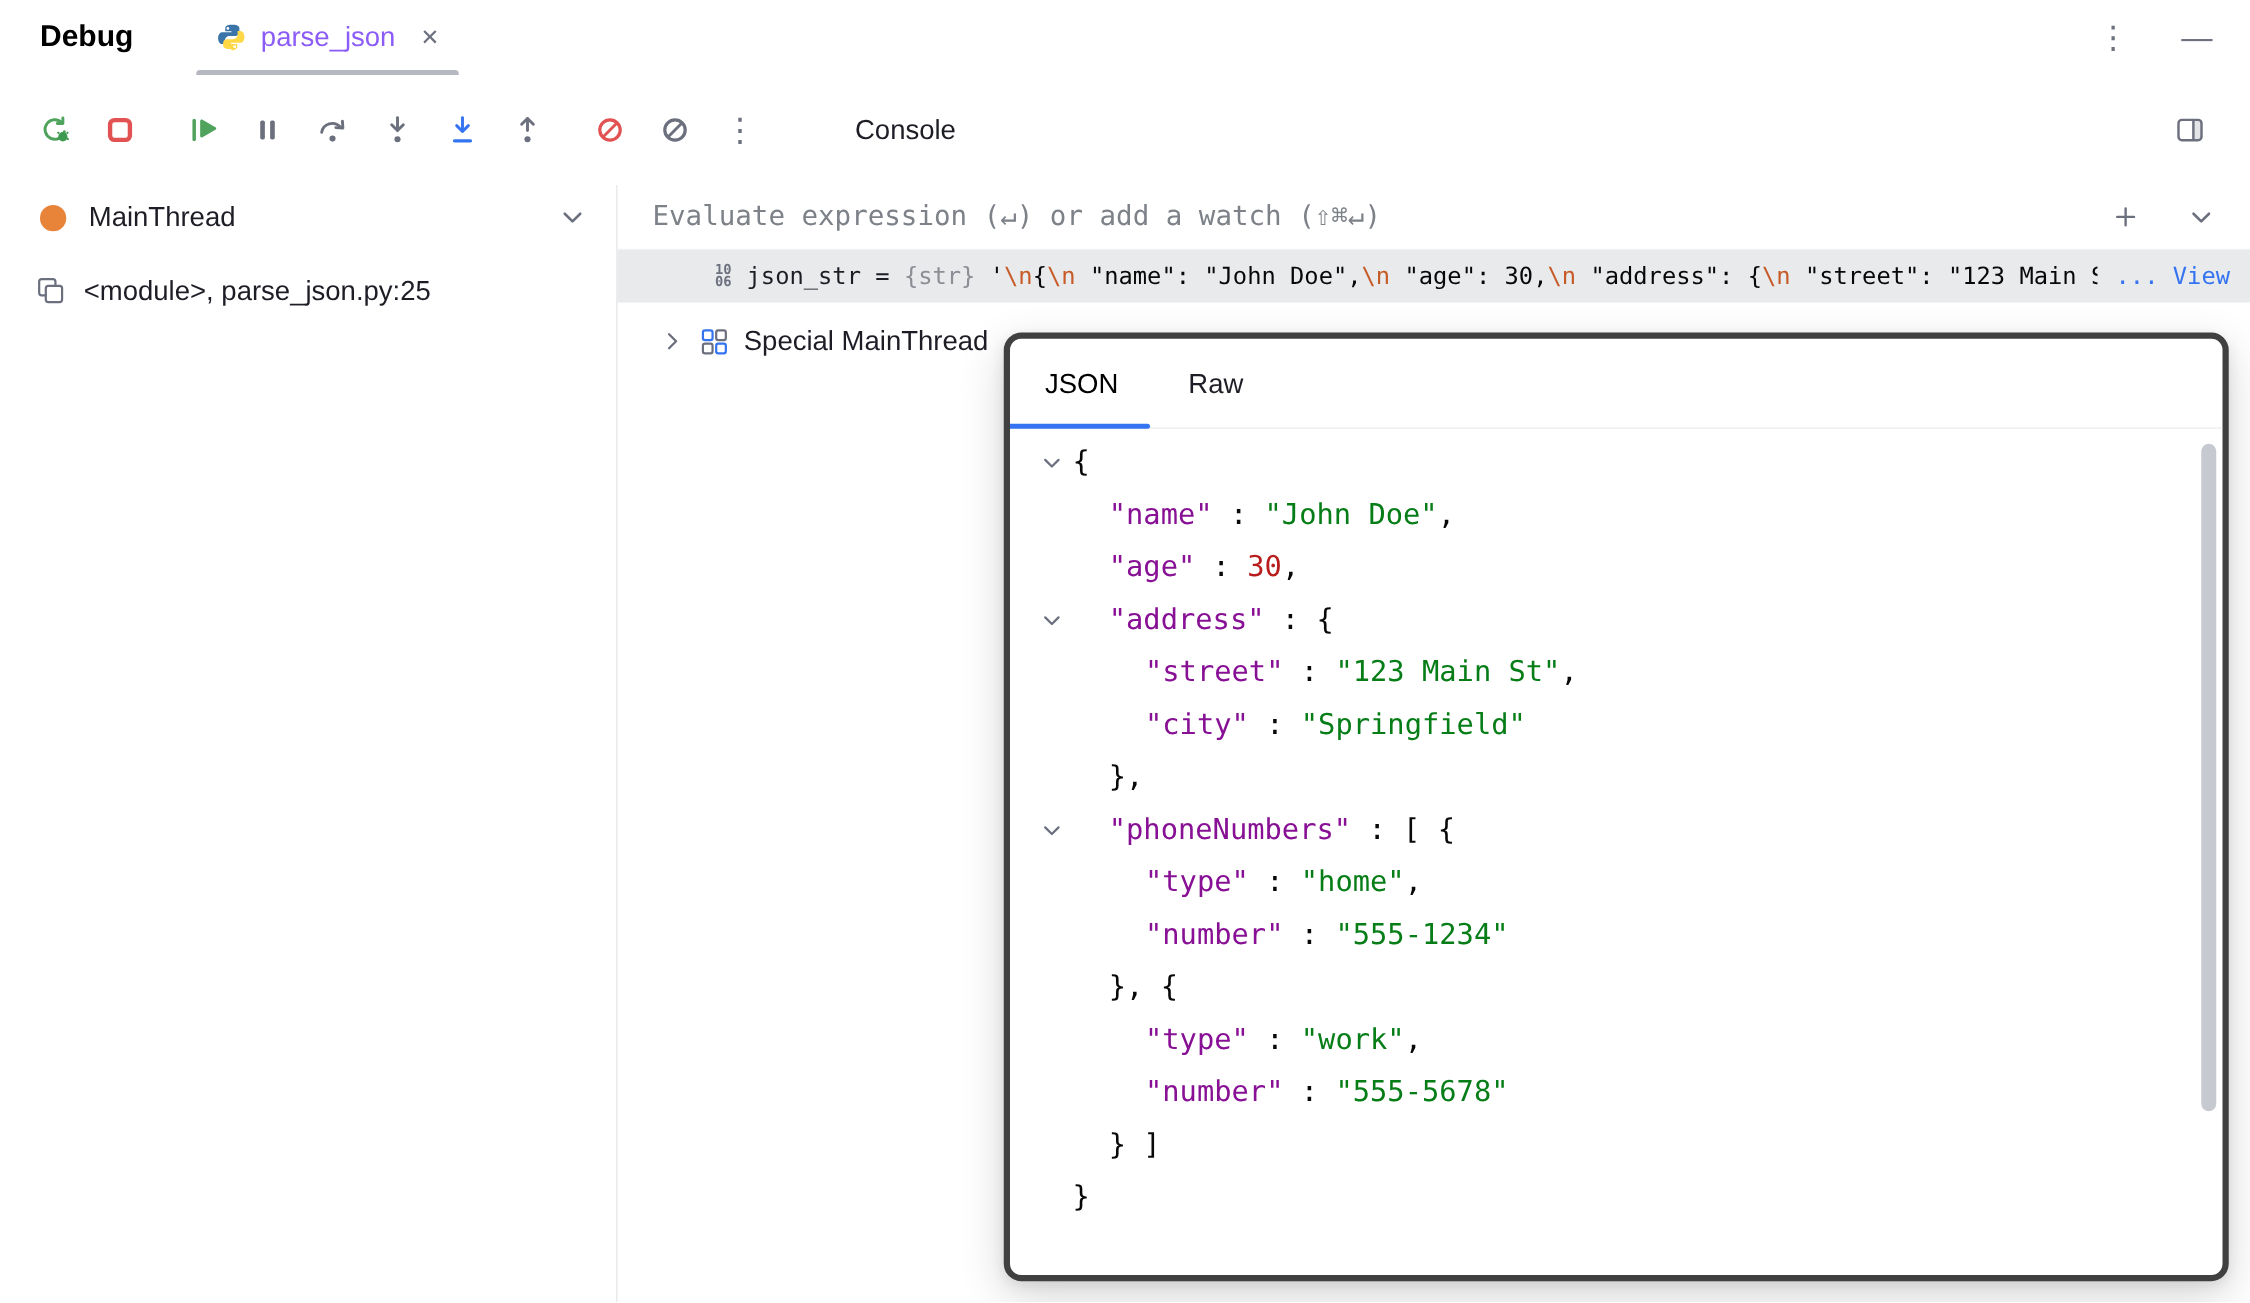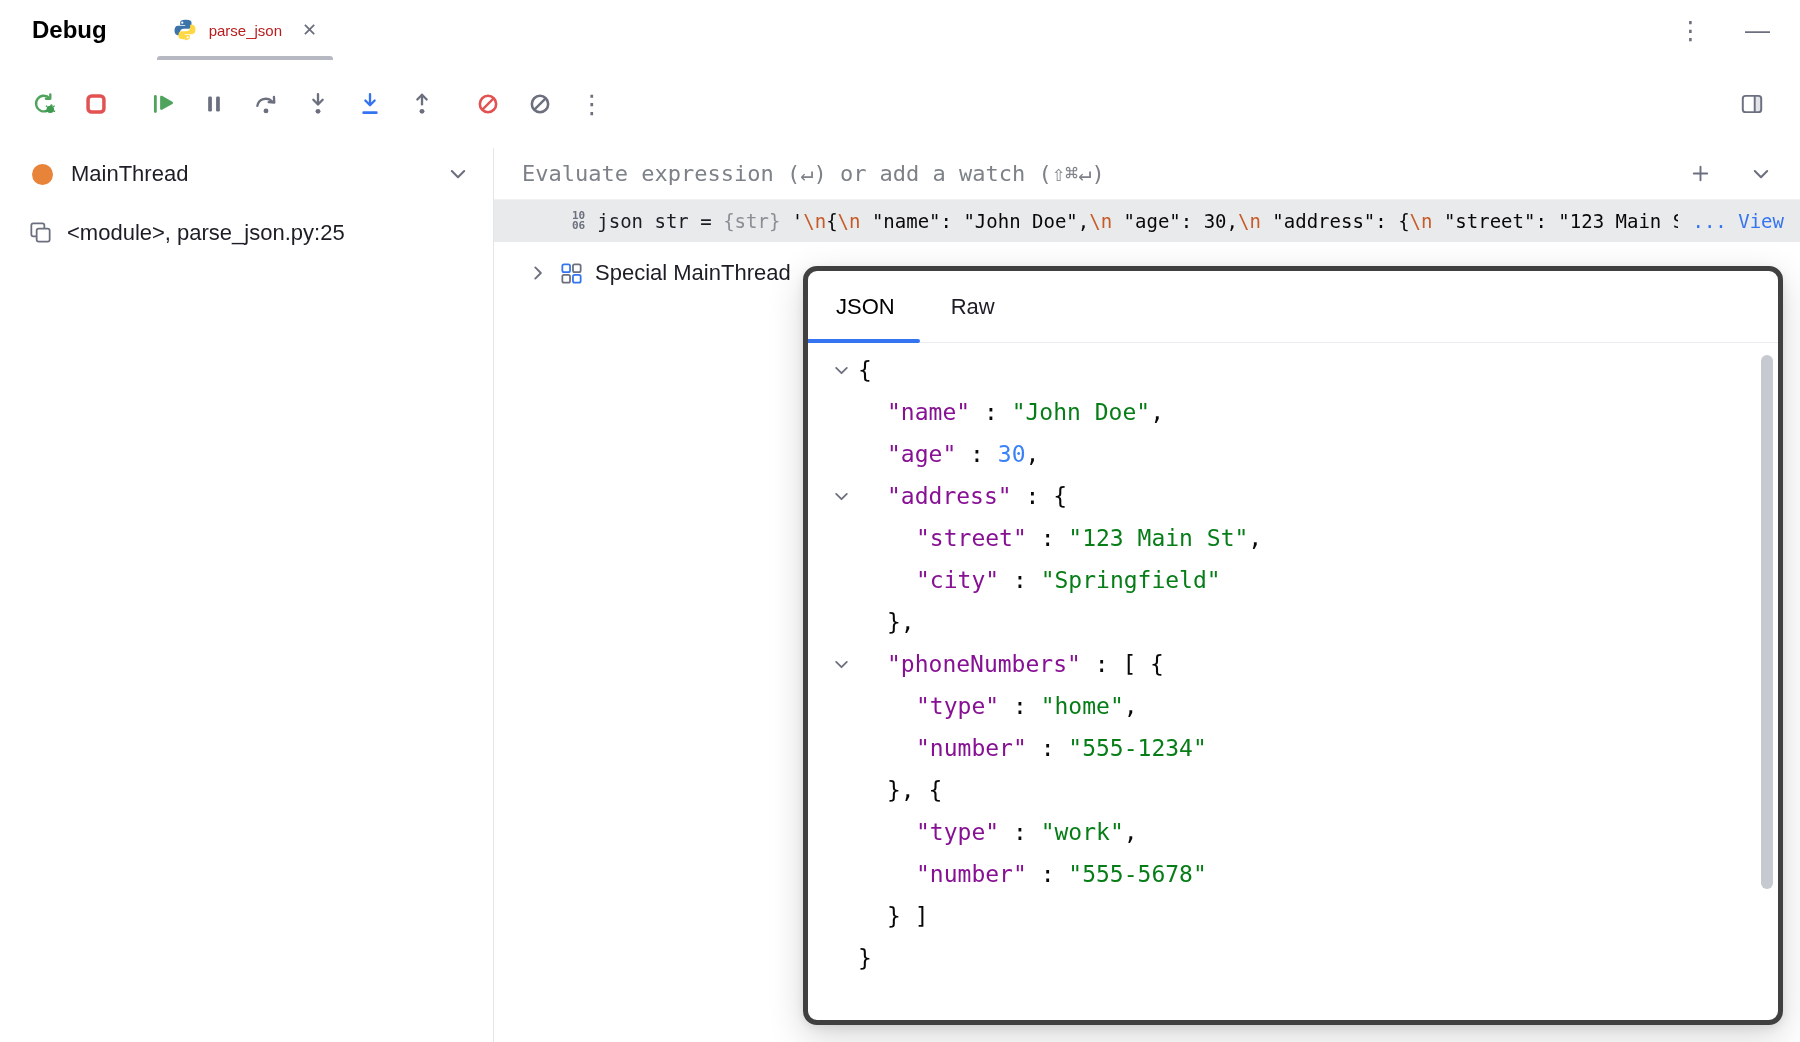--- a/index.html
+++ b/index.html
@@ -4,21 +4,21 @@
 <style>
   * { margin:0; padding:0; box-sizing:border-box; }
   html,body { width:1800px; height:1042px; }
   body { font-family:"Liberation Sans","DejaVu Sans",sans-serif; background:#fff; color:#1d1d26; overflow:hidden; }
   .app { position:relative; width:1800px; height:1042px; background:#fff; overflow:hidden; }
 
   
   .titlebar { height:60px; display:flex; align-items:center; padding-left:32px; position:relative; }
   .win-title { font-size:24px; font-weight:700; color:#000; }
   .editor-tab { margin-left:54px; height:60px; display:flex; align-items:center; gap:12px; padding:0 12px; position:relative; cursor:default; }
-  .editor-tab .tab-label { font-size:15px; color:#b91c1c; }
+  .editor-tab .tab-label { font-size:22px; color:#8b5cf6; }
   .editor-tab .tab-close { font-size:18px; color:#6c707e; margin-left:8px; }
   .tab-indicator { position:absolute; left:-4px; right:-4px; bottom:0; height:4px; background:#b6b9c2; border-radius:3px 3px 0 0; }
   .titlebar-right { margin-left:auto; display:flex; align-items:center; gap:42px; padding-right:30px; color:#6c707e; }
   .tb-glyph { font-size:25px; line-height:1; }
 
   
   .toolbar { height:88px; display:flex; align-items:center; padding-left:22px; gap:8px; }
   .tbtn { width:44px; height:44px; display:flex; align-items:center; justify-content:center; border-radius:8px; flex:none; }
   .tbtn.mlg { margin-left:14px; }
   .tbtn.kebab { font-size:26px; color:#6c707e; }
@@ -60,21 +60,21 @@
   .popup-tabs { position:relative; height:72px; display:flex; align-items:stretch; border-bottom:1px solid #ebecf0; }
   .ptab { display:flex; align-items:center; padding:0 28px; font-size:22px; color:#1d1d26; }
   .ptab.active { color:#000; }
   .ptab-underline { position:absolute; left:0; bottom:-1px; width:112px; height:4px; background:#3574f0; border-radius:0 3px 3px 0; }
   .popup-body { position:relative; padding-top:6px; height:calc(100% - 72px); overflow:hidden; }
   .jline { height:42px; display:flex; align-items:center; padding-left:16px; }
   .jchev { width:34px; display:flex; align-items:center; justify-content:center; flex:none; }
   .jtext { font-family:"DejaVu Sans Mono","DejaVu Sans",monospace; font-size:23px; white-space:pre; }
   .sk { color:#871094; }
   .ss { color:#067d17; }
-  .sn { color:#3b82f6; }
+  .sn { color:#b91c1c; }
   .sp { color:#080808; }
   .popup-scroll { position:absolute; top:84px; right:5px; width:12px; height:534px; background:#c6c9cf; border-radius:6px; }
 </style>
 </head>
 <body>
 
 <div class="app">
 
   <div class="titlebar">
     <span class="win-title">Debug</span>
@@ -159,20 +159,21 @@
     </span>
     <span class="tbtn">
       <svg width="28" height="28" viewBox="0 0 24 24" fill="none">
         <circle cx="12" cy="12" r="7" stroke="#6c707e" stroke-width="2.2"></circle>
         <path d="M7.4 16.6L16.6 7.4" stroke="#6c707e" stroke-width="2"></path>
       </svg>
     </span>
     <span class="tbtn kebab">⋮</span>
 
     <div class="tw-tabs">
+      <span class="tw-tab">Console</span>
     </div>
 
     <span class="toolbar-spacer"></span>
     <span class="tbtn layout-btn">
       <svg width="26" height="26" viewBox="0 0 24 24" fill="none">
         <rect x="14.5" y="4.5" width="6" height="15" fill="#cfd2d8" opacity="0.6"></rect>
         <rect x="3.5" y="4.5" width="17" height="15" rx="2.5" stroke="#6c707e" stroke-width="1.8"></rect>
         <path d="M14.5 4.5v15" stroke="#6c707e" stroke-width="1.8"></path>
       </svg>
     </span>

